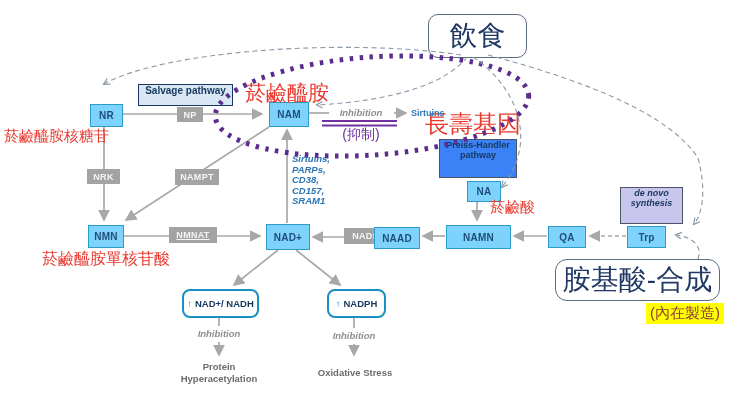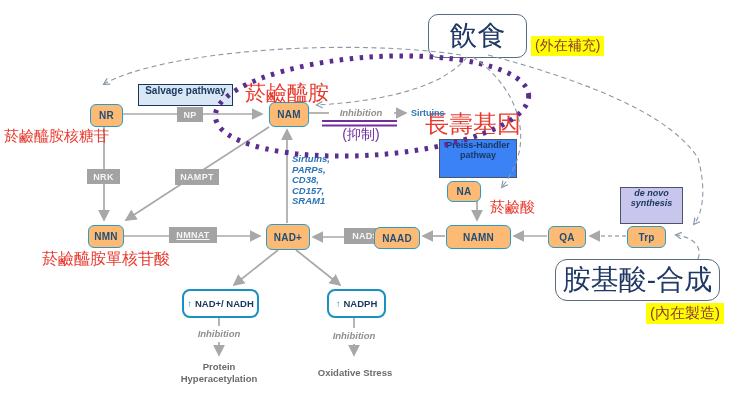--- a/index.html
+++ b/index.html
@@ -3,21 +3,21 @@
 <meta charset="utf-8">
 <style>
   html,body{margin:0;padding:0;background:#fff;}
   #stage{position:relative;width:740px;height:416px;background:#ffffff;overflow:hidden;
          font-family:"Liberation Sans", sans-serif;}
   .abs{position:absolute;}
   svg.layer{position:absolute;left:0;top:0;pointer-events:none;}
 
   
   .node{position:absolute;display:flex;align-items:center;justify-content:center;
-        background:#fdba74;border:1.6px solid #2b9cc8;border-radius:6px;
+        background:#7dd3fc;border:1.6px solid #2b9cc8;border-radius:0;
         color:#1f4e79;font-weight:bold;font-size:10px;letter-spacing:.2px;}
   
   .enz{position:absolute;display:flex;align-items:center;justify-content:center;
        background:#a3a3a3;color:#f5f5f5;font-weight:bold;font-size:9px;letter-spacing:.3px;}
   
   .pathbox{position:absolute;display:flex;flex-direction:column;align-items:center;justify-content:flex-start;
            font-weight:bold;color:#17375e;text-align:center;line-height:1.15;}
   .salvage{background:#d9e7f5;border:1.2px solid #17375e;font-size:10px;}
   .preiss{background:#3b82f6;border:1.2px solid #4a5568;font-size:9px;}
   .denovo{background:#c9c6ee;border:1.2px solid #4a5568;font-size:9px;font-style:italic;}
@@ -110,38 +110,35 @@
   </div>
   <div class="node" style="left:446px;top:225px;width:63px;height:22px;">
     <span>NAMN</span>
   </div>
   <div class="node" style="left:548px;top:226px;width:36px;height:20px;">
     <span>QA</span>
   </div>
   <div class="node" style="left:627px;top:226px;width:37px;height:20px;">
     <span>Trp</span>
   </div>
-  <div class="node" style="left:447px;top:181px;width:32px;height:19px;">
+  <div class="node" style="left:467px;top:181px;width:32px;height:19px;">
     <span>NA</span>
   </div>
 
   <div class="pathbox preiss abs" style="left:439px;top:139px;width:76px;height:37px;">
     <span>Preiss-Handler</span>
     <span>pathway</span>
   </div>
   <div class="pathbox denovo abs" style="left:620px;top:187px;width:61px;height:35px;">
     <span>de novo</span>
     <span>synthesis</span>
   </div>
 
   <div class="bigbox" style="left:428px;top:14px;width:97px;height:42px;border-radius:10px;">
     <span>飲食</span>
-  </div>
-  <div class="note" style="left:531px;top:36px;">
-    <span>(外在補充)</span>
   </div>
   <div class="bigbox" style="left:555px;top:259px;width:163px;height:40px;">
     <span>胺基酸-合成</span>
   </div>
   <div class="note" style="left:646px;top:303px;font-size:15px;">
     <span>(內在製造)</span>
   </div>
 
   <div class="red" style="left:245px;top:79px;font-size:21px;">
     <span>菸鹼醯胺</span>

